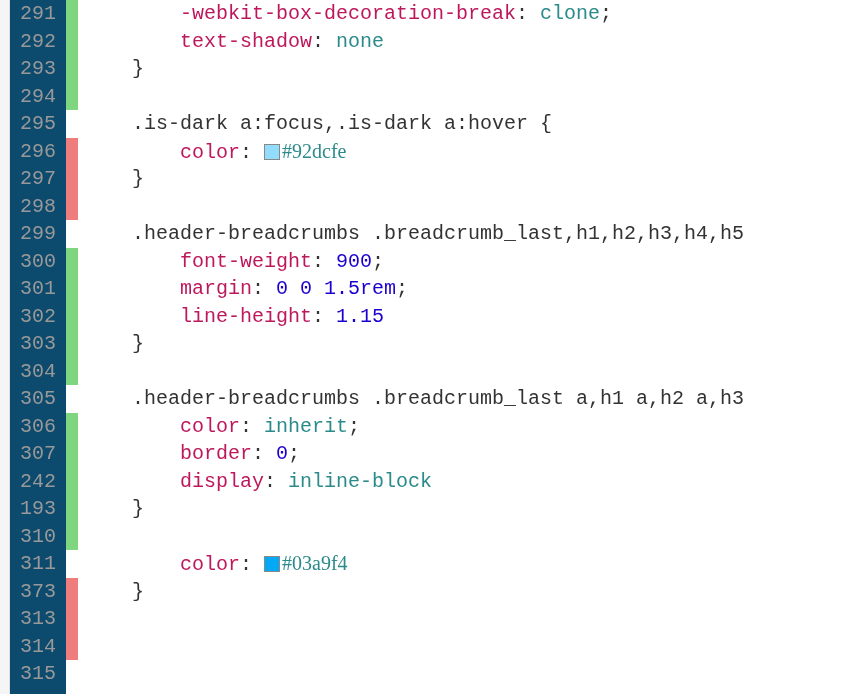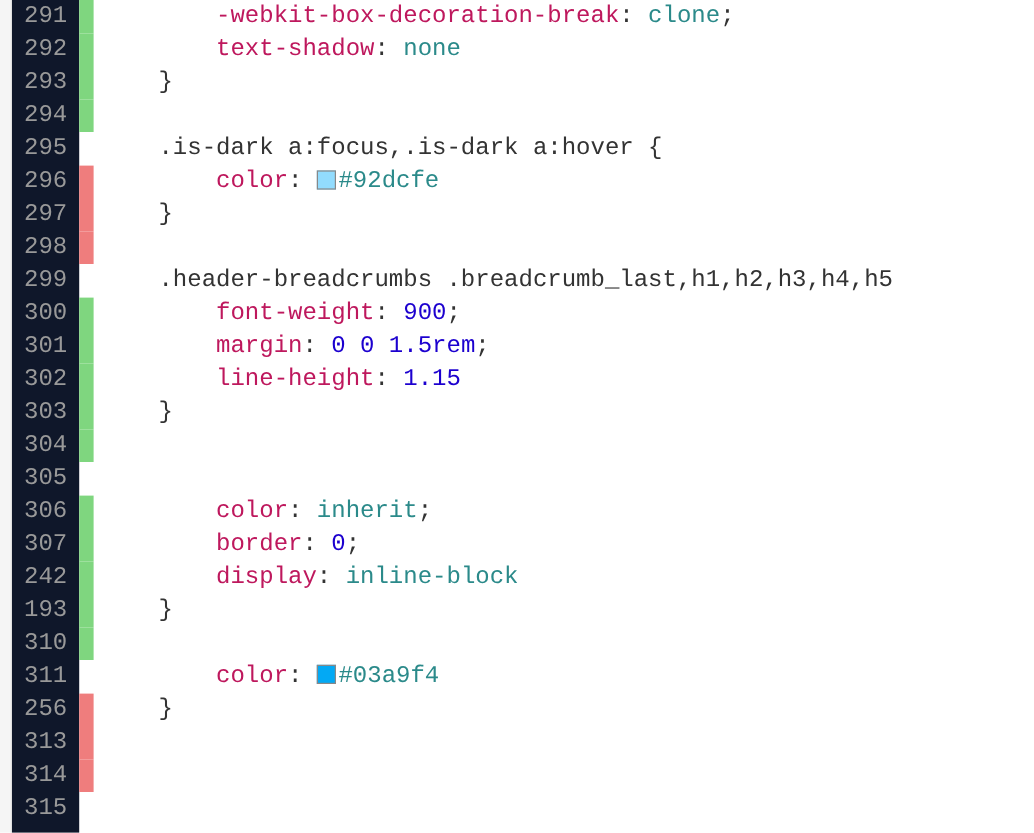--- a/index.html
+++ b/index.html
@@ -15,21 +15,21 @@
   height: 100vh;
 }
 .left-margin {
   width: 10px;
   background: #f5f5f5;
   border-right: 1px solid #e0e0e0;
   flex-shrink: 0;
 }
 .gutter {
   width: 56px;
-  background: #0f172a;
+  background: #0c4a6e;
   text-align: right;
   padding-right: 10px;
   color: #999;
   user-select: none;
   flex-shrink: 0;
   font-size: 20px;
   line-height: 27.5px;
 }
 .diff-col {
   width: 12px;
@@ -50,21 +50,21 @@
 }
 .line { height: 27.5px; white-space: pre; }
 .ln { height: 27.5px; }
 
 
 .tk-punc { color: #333; }
 .tk-sel { color: #333; text-align: center; }
 .tk-prop { color: #be185d; }
 .tk-val-kw { color: #2b8a8a; }
 .tk-val-num { color: #1c00cf; }
-.tk-hex { color: #2b8a8a; }
+.tk-hex { color: #2b8a8a; font-family: Liberation Serif, serif; }
 .tk-inherit { color: #2b8a8a; }
 
 .swatch {
   display: inline-block;
   width: 16px;
   height: 16px;
   border: 1px solid #888;
   vertical-align: -2px;
   margin-right: 2px;
 }
@@ -89,21 +89,21 @@
       <div class="ln">302</div>
       <div class="ln">303</div>
       <div class="ln">304</div>
       <div class="ln">305</div>
       <div class="ln">306</div>
       <div class="ln">307</div>
       <div class="ln">242</div>
       <div class="ln">193</div>
       <div class="ln">310</div>
       <div class="ln">311</div>
-      <div class="ln">256</div>
+      <div class="ln">373</div>
       <div class="ln">313</div>
       <div class="ln">314</div>
       <div class="ln">315</div>
     </div>
   <div class="diff-col" id="diffcol">
       <div class="diff-cell diff-green"></div>
       <div class="diff-cell diff-green"></div>
       <div class="diff-cell diff-green"></div>
       <div class="diff-cell diff-green"></div>
       <div class="diff-cell"></div>
@@ -136,21 +136,21 @@
       <div class="line"><span>    </span><span class="tk-sel">.is-dark a:focus,.is-dark a:hover </span><span class="tk-punc">{</span></div>
       <div class="line"><span>        </span><span class="tk-prop">color</span><span class="tk-punc">: </span><span class="swatch" title="#92dcfe" style="background: rgb(146, 220, 254);"></span><span class="tk-hex">#92dcfe</span></div>
       <div class="line"><span>    </span><span class="tk-punc">}</span></div>
       <div class="line"></div>
       <div class="line"><span>    </span><span class="tk-sel">.header-breadcrumbs .breadcrumb_last,h1,h2,h3,h4,h5</span></div>
       <div class="line"><span>        </span><span class="tk-prop">font-weight</span><span class="tk-punc">: </span><span class="tk-val-num">900</span><span class="tk-punc">;</span></div>
       <div class="line"><span>        </span><span class="tk-prop">margin</span><span class="tk-punc">: </span><span class="tk-val-num">0 0 1.5rem</span><span class="tk-punc">;</span></div>
       <div class="line"><span>        </span><span class="tk-prop">line-height</span><span class="tk-punc">: </span><span class="tk-val-num">1.15</span></div>
       <div class="line"><span>    </span><span class="tk-punc">}</span></div>
       <div class="line"></div>
-      <div class="line"><span>    </span></div>
+      <div class="line"><span>    </span><span class="tk-sel">.header-breadcrumbs .breadcrumb_last a,h1 a,h2 a,h3</span></div>
       <div class="line"><span>        </span><span class="tk-prop">color</span><span class="tk-punc">: </span><span class="tk-inherit">inherit</span><span class="tk-punc">;</span></div>
       <div class="line"><span>        </span><span class="tk-prop">border</span><span class="tk-punc">: </span><span class="tk-val-num">0</span><span class="tk-punc">;</span></div>
       <div class="line"><span>        </span><span class="tk-prop">display</span><span class="tk-punc">: </span><span class="tk-val-kw">inline-block</span></div>
       <div class="line"><span>    </span><span class="tk-punc">}</span></div>
       <div class="line"></div>
       <div class="line"><span>        </span><span class="tk-prop">color</span><span class="tk-punc">: </span><span class="swatch" title="#03a9f4" style="background: rgb(3, 169, 244);"></span><span class="tk-hex">#03a9f4</span></div>
       <div class="line"><span>    </span><span class="tk-punc">}</span></div>
       <div class="line"></div>
     </div>
 </div>

